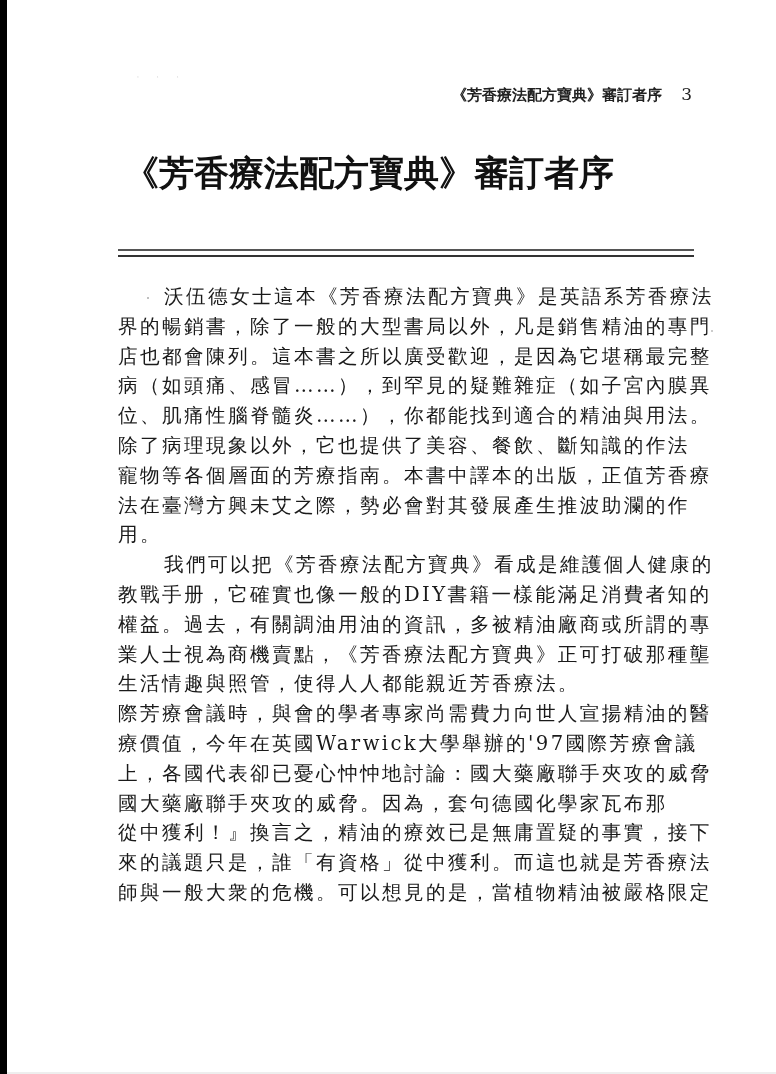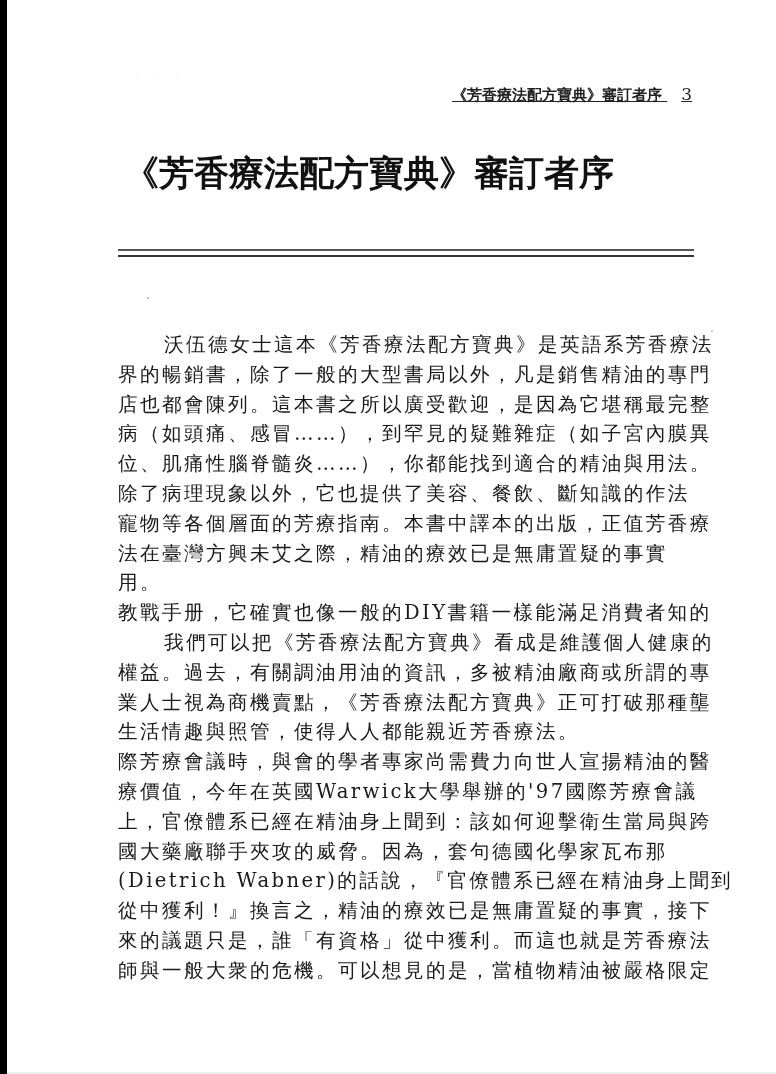--- a/index.html
+++ b/index.html
@@ -7,32 +7,32 @@
     width: 776px; height: 1074px; position: relative; overflow: hidden;
     background: #ffffff;
     font-family: "DejaVu Serif", "Liberation Serif", serif;
     color: #1a1a1a;
   }
   .left-strip { position: absolute; left: 0; top: 0; width: 7px; height: 1074px; background: #000; }
   .bottom-edge { position: absolute; left: 7px; right: 0; bottom: 0; height: 2px; background: #eeeeee; }
   .scan-dots { position: absolute; left: 137px; top: 73px; font-size: 6px; color: #999; letter-spacing: 8px; }
   .running-header {
     position: absolute; right: 84px; top: 84px;
-    font-size: 15px; font-weight: bold; color: #222; white-space: nowrap; text-decoration: underline;
+    font-size: 15px; font-weight: bold; color: #222; white-space: nowrap;
   }
   .running-header .page-num { margin-left: 14px; font-weight: normal; font-size: 17px; }
   .title {
     position: absolute; left: 124px; top: 150px; width: 560px;
     font-size: 35px; font-weight: bold; color: #111; white-space: nowrap; letter-spacing: 0px;
   }
   .rule { position: absolute; left: 118px; width: 576px; background: #555; }
   .rule.r1 { top: 249px; height: 1.5px; }
   .rule.r2 { top: 255px; height: 1.5px; background: #333; }
   .body-text {
-    position: absolute; left: 118px; top: 282px; width: 590px; margin-top: 48px;
+    position: absolute; left: 118px; top: 282px; width: 590px;
   }
   .line {
     height: 29.8px; line-height: 29.8px; font-size: 19.6px; white-space: nowrap;
     letter-spacing: 2.4px; color: #1a1a1a;
   }
   .line.indent { padding-left: 46px; }
   .dot-speck { position: absolute; left: 147px; top: 297px; width: 2px; height: 2px; background: #aaa; border-radius: 1px; }
   .dot-speck2 { position: absolute; left: 711px; top: 330px; width: 2px; height: 2px; background: #bbb; border-radius: 1px; }
 </style>
 </head>
@@ -55,28 +55,27 @@
 <div class="rule r2"></div>
 
 <div class="body-text" id="body">
     <div class="line indent">沃伍德女士這本《芳香療法配方寶典》是英語系芳香療法</div>
     <div class="line">界的暢銷書，除了一般的大型書局以外，凡是銷售精油的專門</div>
     <div class="line">店也都會陳列。這本書之所以廣受歡迎，是因為它堪稱最完整</div>
     <div class="line">病（如頭痛、感冒……），到罕見的疑難雜症（如子宮內膜異</div>
     <div class="line">位、肌痛性腦脊髓炎……），你都能找到適合的精油與用法。</div>
     <div class="line">除了病理現象以外，它也提供了美容、餐飲、斷知識的作法</div>
     <div class="line">寵物等各個層面的芳療指南。本書中譯本的出版，正值芳香療</div>
-    <div class="line">法在臺灣方興未艾之際，精油的療效已是無庸置疑的事實</div>
+    <div class="line">法在臺灣方興未艾之際，勢必會對其發展產生推波助瀾的作</div>
     <div class="line">用。</div>
+    <div class="line indent">我們可以把《芳香療法配方寶典》看成是維護個人健康的</div>
     <div class="line">教戰手册，它確實也像一般的DIY書籍一樣能滿足消費者知的</div>
-    <div class="line indent">我們可以把《芳香療法配方寶典》看成是維護個人健康的</div>
     <div class="line">權益。過去，有關調油用油的資訊，多被精油廠商或所謂的專</div>
     <div class="line">業人士視為商機賣點，《芳香療法配方寶典》正可打破那種壟</div>
     <div class="line">生活情趣與照管，使得人人都能親近芳香療法。</div>
     <div class="line">際芳療會議時，與會的學者專家尚需費力向世人宣揚精油的醫</div>
     <div class="line">療價值，今年在英國Warwick大學舉辦的'97國際芳療會議</div>
-    <div class="line">上，官僚體系已經在精油身上聞到：該如何迎擊衛生當局與跨</div>
+    <div class="line">上，各國代表卻已憂心忡忡地討論：國大藥廠聯手夾攻的威脅</div>
     <div class="line">國大藥廠聯手夾攻的威脅。因為，套句德國化學家瓦布那</div>
-    <div class="line">(Dietrich Wabner)的話說，『官僚體系已經在精油身上聞到</div>
     <div class="line">從中獲利！』換言之，精油的療效已是無庸置疑的事實，接下</div>
     <div class="line">來的議題只是，誰「有資格」從中獲利。而這也就是芳香療法</div>
     <div class="line">師與一般大衆的危機。可以想見的是，當植物精油被嚴格限定</div>
   </div>
 
 </body></html>

